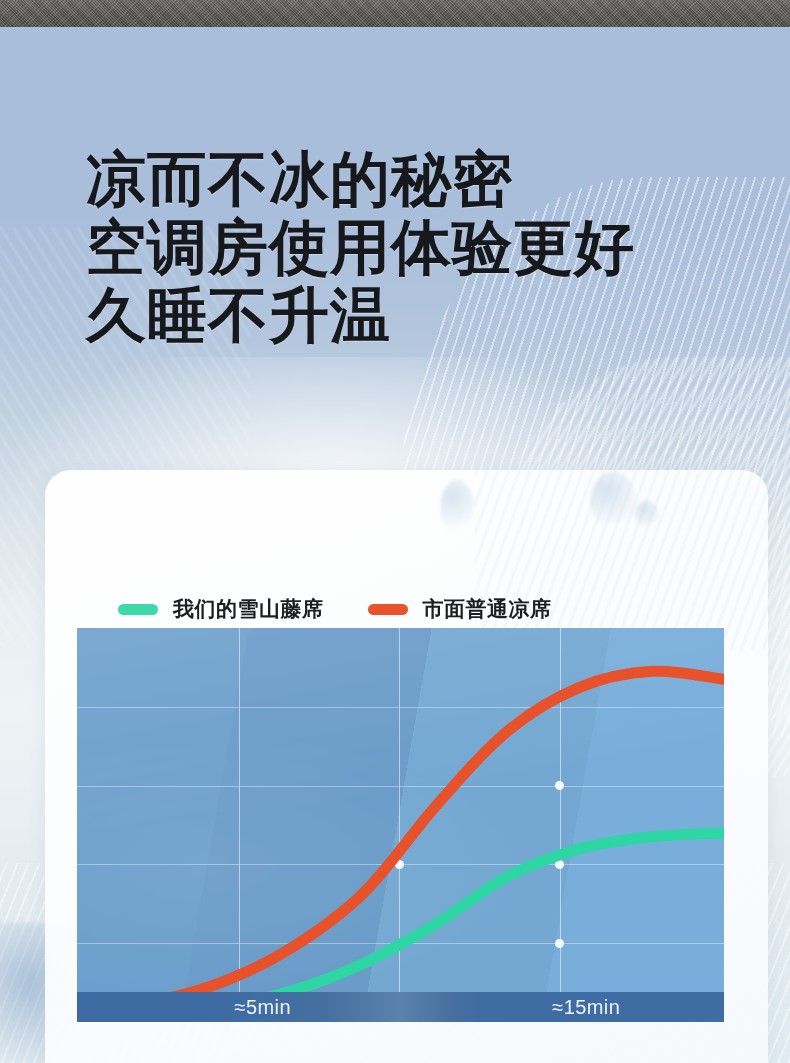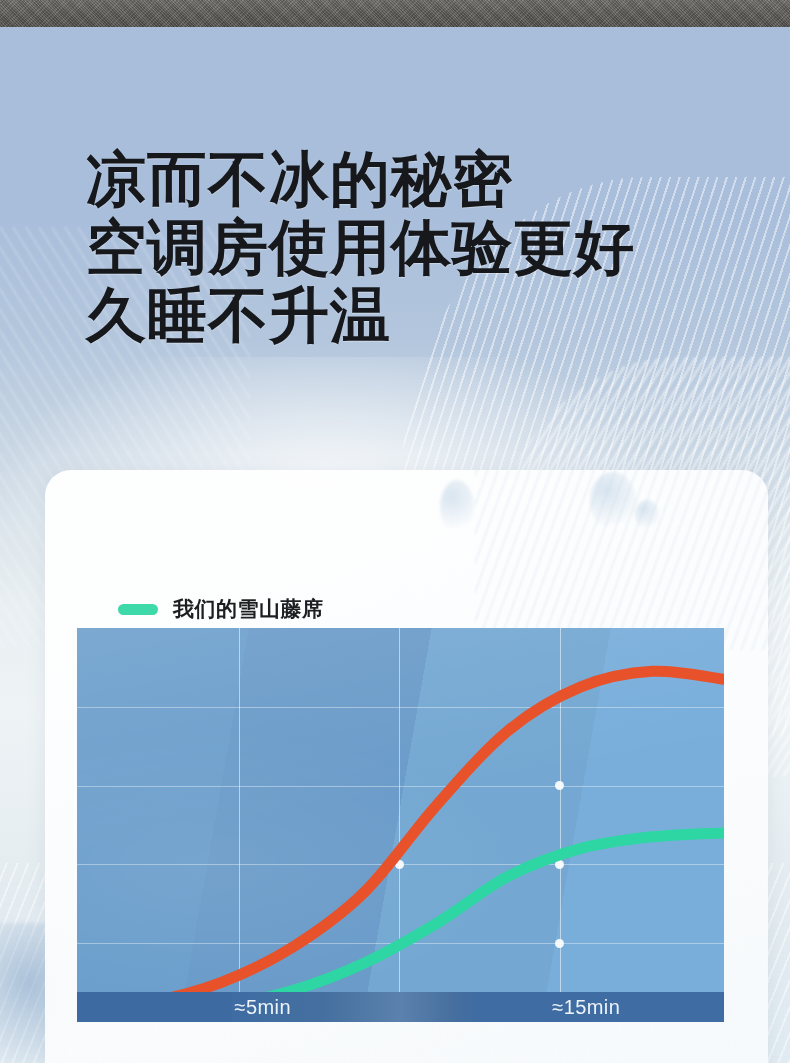--- a/index.html
+++ b/index.html
@@ -254,20 +254,24 @@
     <div id="card-sheen"></div>
     <div class="drop" id="drop1"></div>
     <div class="drop" id="drop2"></div>
     <div class="drop" id="drop3"></div>
 
     <div id="legend">
       <div class="legend-item">
         <span class="legend-swatch" id="sw-green" style="background: rgb(62, 217, 168);"></span>
         <span class="legend-label">我们的雪山藤席</span>
       </div>
+      <div class="legend-item">
+        <span class="legend-swatch" id="sw-orange" style="background: rgb(232, 83, 43);"></span>
+        <span class="legend-label">市面普通凉席</span>
+      </div>
     </div>
 
     <div id="plot-wrap">
       <div id="plot-bg"></div>
       <div id="plot-bg-tex"></div>
 
       <div class="gridline-h" style="top:20%"></div>
       <div class="gridline-h" style="top:40%"></div>
       <div class="gridline-h" style="top:60%"></div>
       <div class="gridline-h" style="top:80%"></div>

